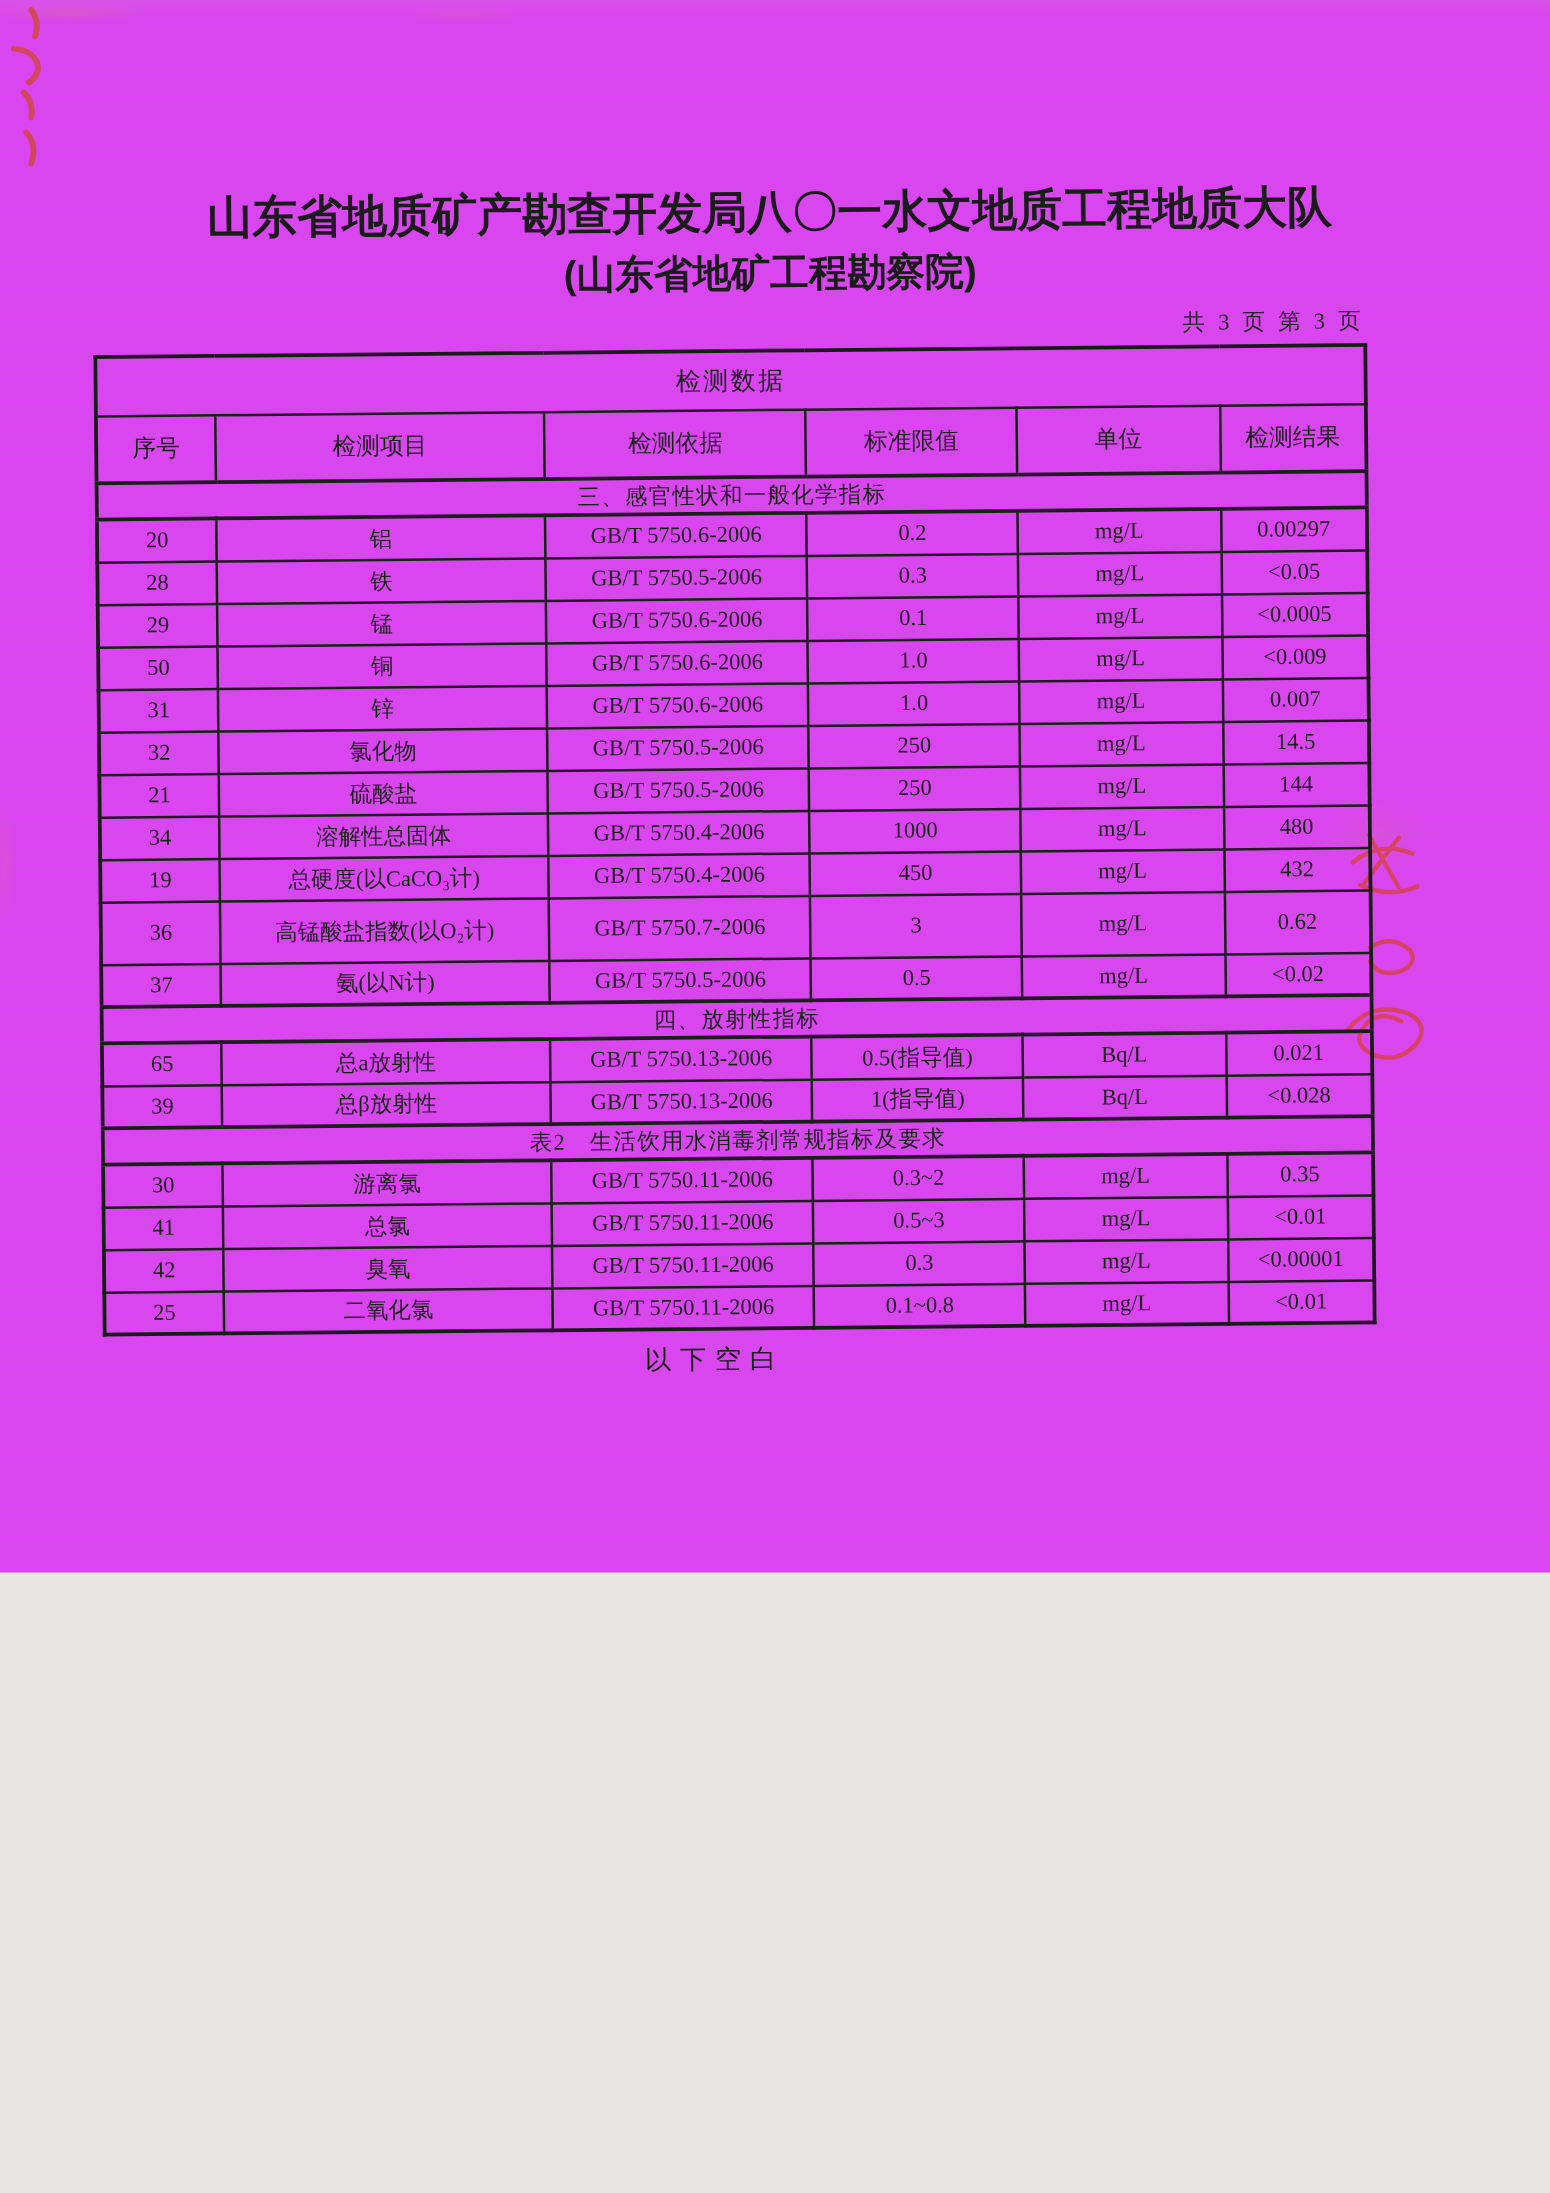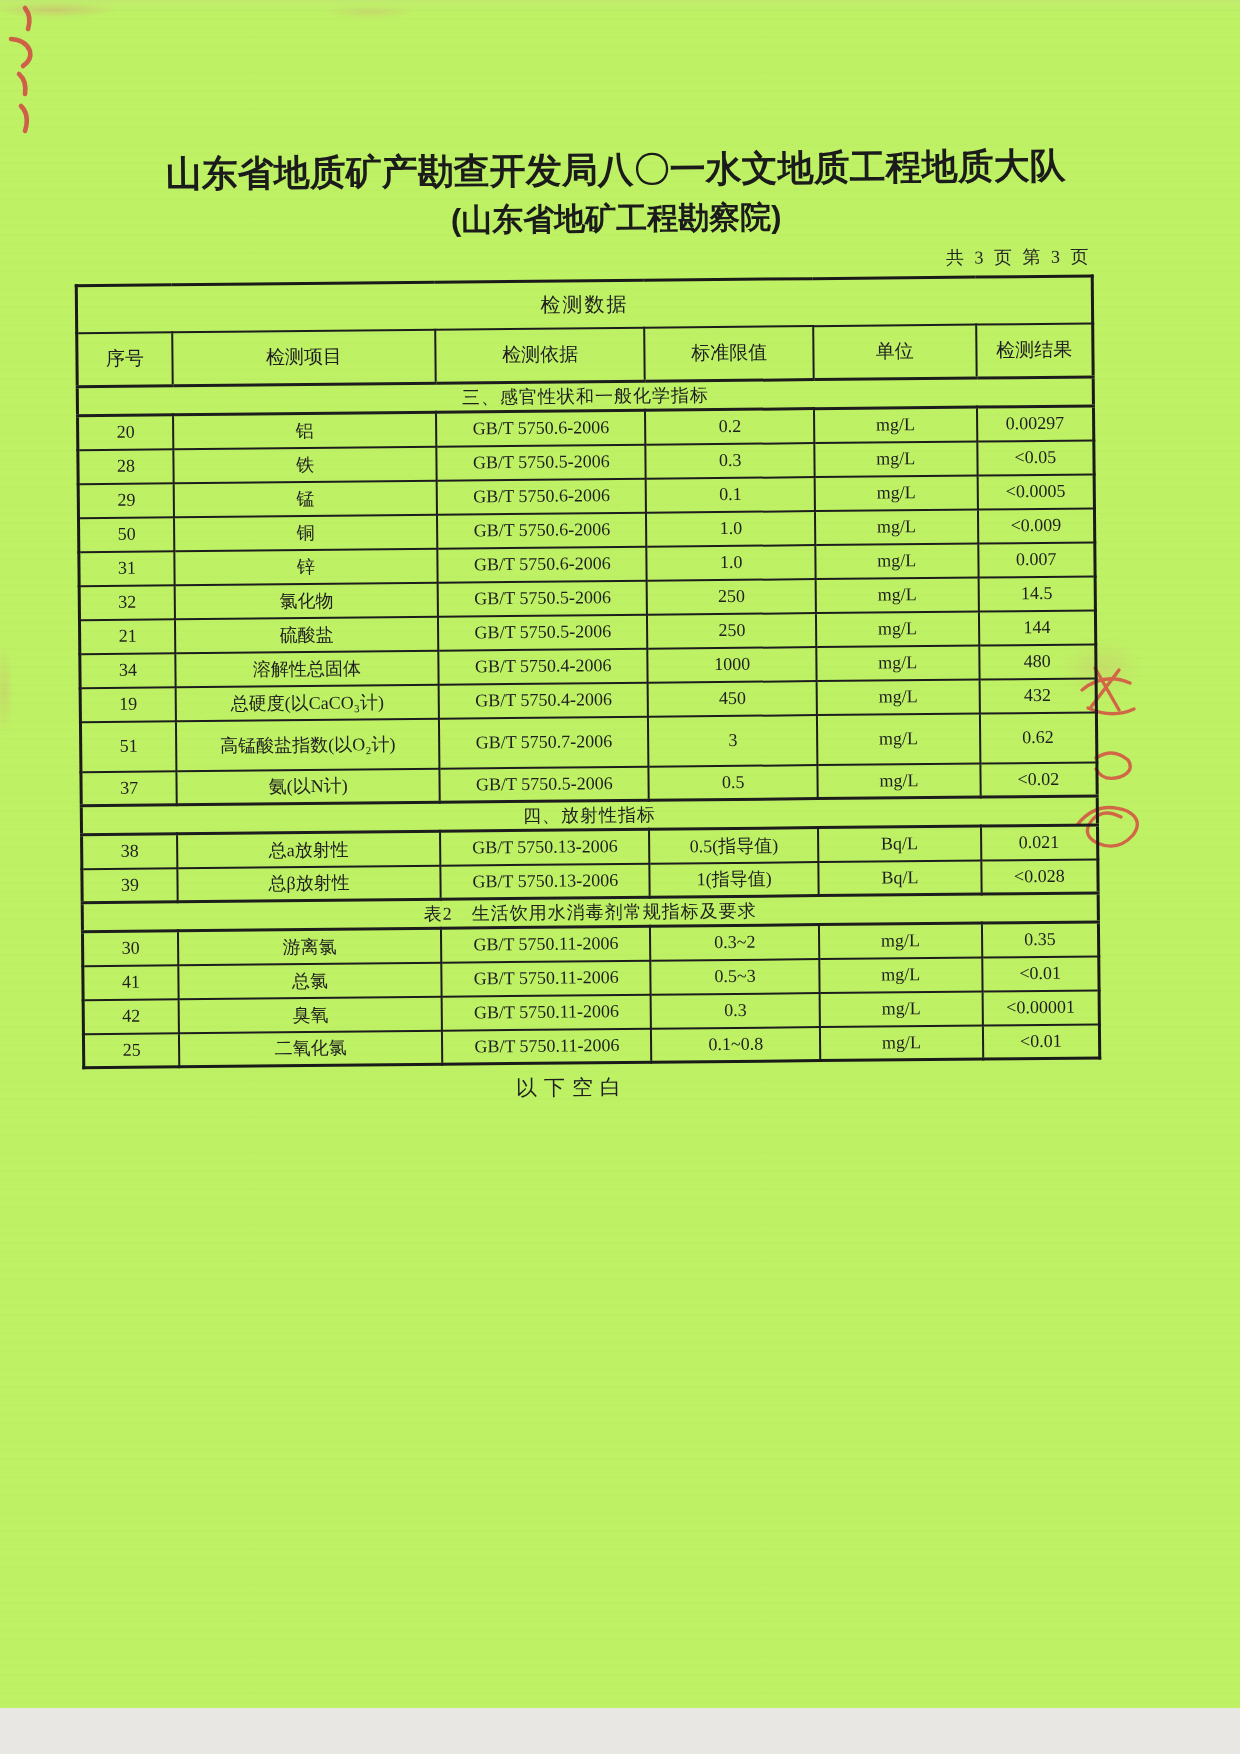--- a/index.html
+++ b/index.html
@@ -4,22 +4,22 @@
 <style>
   * { margin:0; padding:0; box-sizing:border-box; }
   html,body { width:1240px; }
   body {
     width:1240px; height:1754px;
     background:#e9e7e4;
     font-family:"Liberation Serif","DejaVu Serif",serif;
     color:#222;
   }
   .page {
-    position:relative; width:1240px; height:1708px;
-    background:#bef264; overflow:hidden;
+    position:relative; width:1240px; height:1258px;
+    background:#d946ef; overflow:hidden;
   }
   
   .page::before {
     content:""; position:absolute; inset:0; pointer-events:none;
     background:
       radial-gradient(ellipse 90px 12px at 55px 10px,  rgba(221,118,128,.28), transparent 70%),
       radial-gradient(ellipse 70px 10px at 370px 12px, rgba(221,118,128,.18), transparent 70%),
       radial-gradient(ellipse 60px 45px at 1102px 668px, rgba(226,120,120,.16), transparent 70%),
       radial-gradient(ellipse 14px 70px at 4px 690px,  rgba(226,120,120,.18), transparent 70%),
       linear-gradient(to bottom, rgba(214,186,186,.10), rgba(0,0,0,0) 14px),
@@ -198,40 +198,40 @@
           </tr>
           <tr class="data-row">
             <td class="cell-no">19</td>
             <td class="cell-item">总硬度(以CaCO₃计)</td>
             <td class="cell-basis">GB/T 5750.4-2006</td>
             <td class="cell-limit">450</td>
             <td class="cell-unit">mg/L</td>
             <td class="cell-result">432</td>
           </tr>
           <tr class="data-row tall">
-            <td class="cell-no">51</td>
+            <td class="cell-no">36</td>
             <td class="cell-item">高锰酸盐指数(以O₂计)</td>
             <td class="cell-basis">GB/T 5750.7-2006</td>
             <td class="cell-limit">3</td>
             <td class="cell-unit">mg/L</td>
             <td class="cell-result">0.62</td>
           </tr>
           <tr class="data-row">
             <td class="cell-no">37</td>
             <td class="cell-item">氨(以N计)</td>
             <td class="cell-basis">GB/T 5750.5-2006</td>
             <td class="cell-limit">0.5</td>
             <td class="cell-unit">mg/L</td>
             <td class="cell-result">&lt;0.02</td>
           </tr>
           <tr class="section-row">
             <td colspan="6">四、放射性指标</td>
           </tr>
           <tr class="data-row">
-            <td class="cell-no">38</td>
+            <td class="cell-no">65</td>
             <td class="cell-item">总a放射性</td>
             <td class="cell-basis">GB/T 5750.13-2006</td>
             <td class="cell-limit">0.5(指导值)</td>
             <td class="cell-unit">Bq/L</td>
             <td class="cell-result">0.021</td>
           </tr>
           <tr class="data-row">
             <td class="cell-no">39</td>
             <td class="cell-item">总β放射性</td>
             <td class="cell-basis">GB/T 5750.13-2006</td>

